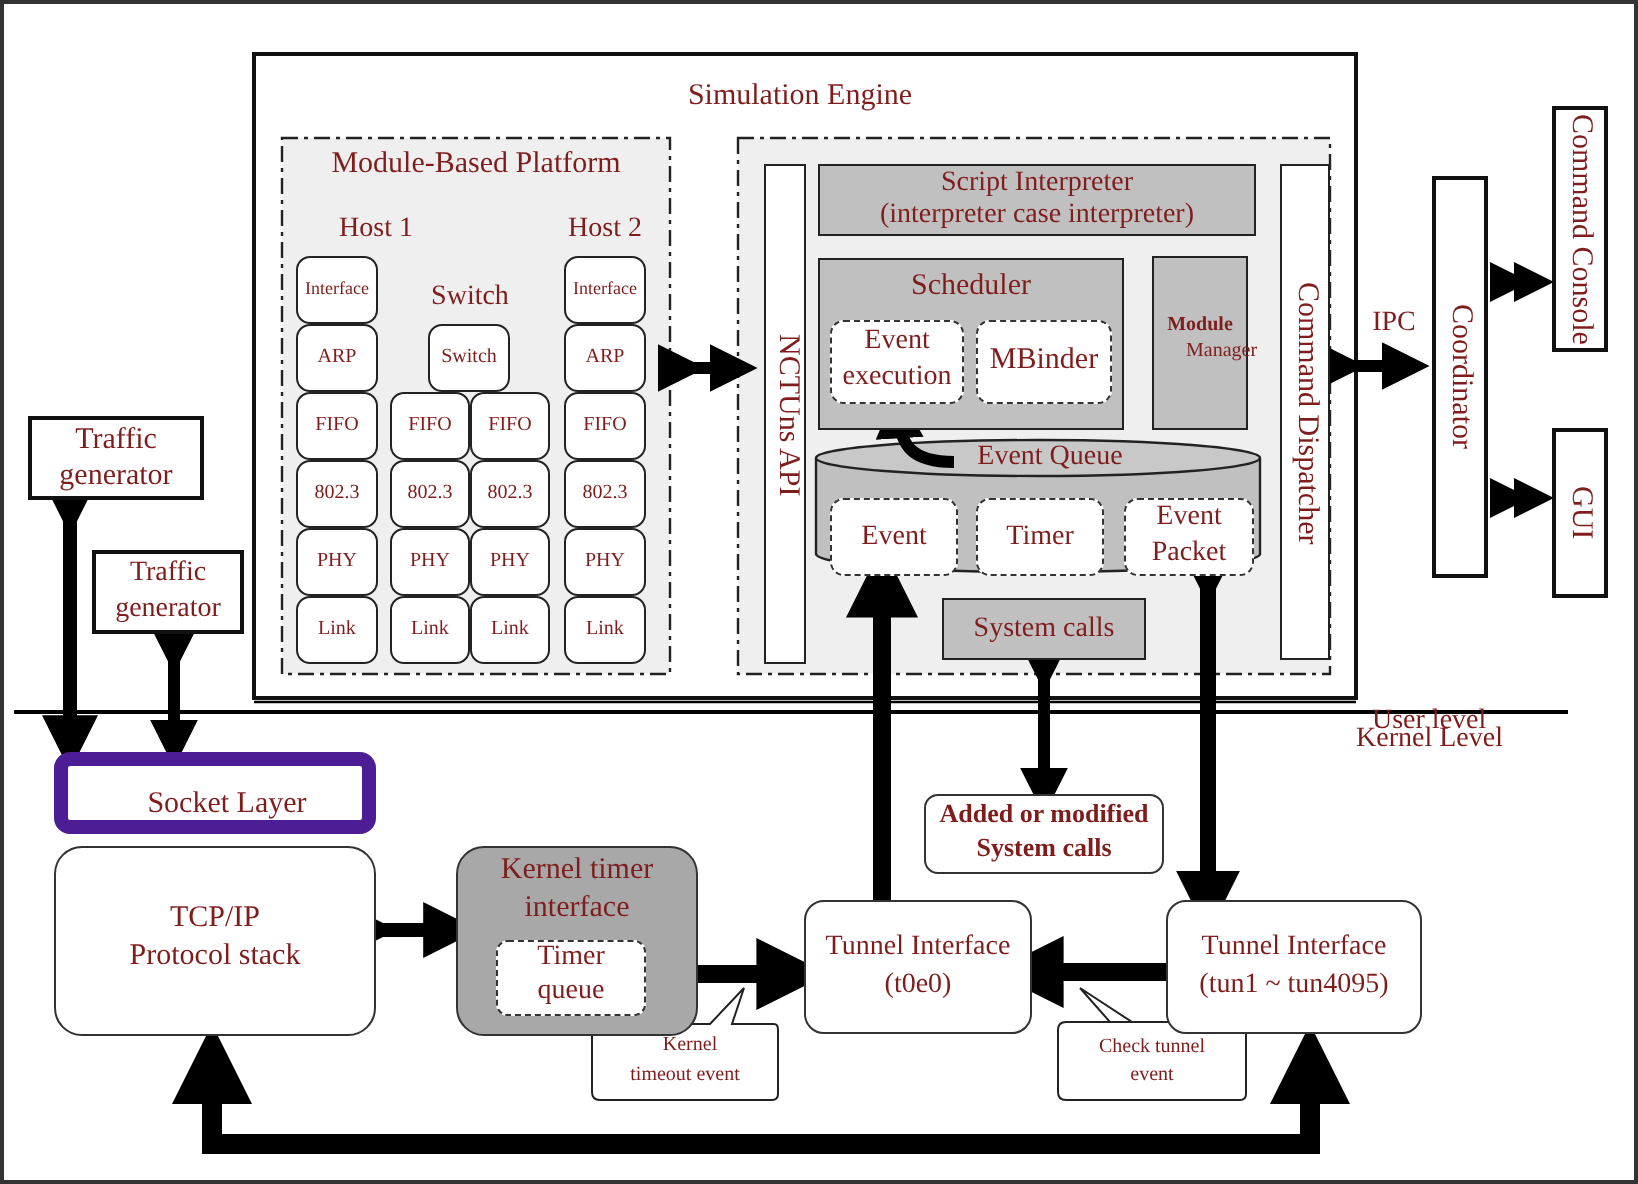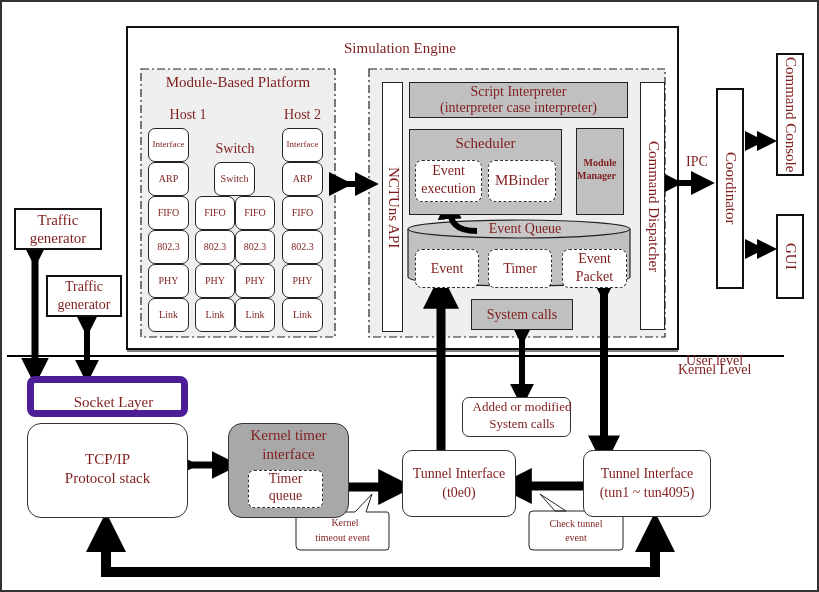--- a/index.html
+++ b/index.html
@@ -101,21 +101,21 @@
     <div class="t" style="left:0;top:2px;width:65px;font-size:14px;">Event</div>
     <div class="t" style="left:0;top:20px;width:65px;font-size:14px;">execution</div>
   </div>
   <div class="box" style="left:78px;top:30px;width:68px;height:42px;border:1px dashed #333;border-radius:7px;background:#fff;">
     <div class="t" style="left:0;top:11px;width:66px;font-size:15px;">MBinder</div>
   </div>
 </div>
 
 <div class="box" style="left:576px;top:128px;width:48px;height:87px;border:1px solid #222;background:#c0c0c0;">
   <div class="t" style="left:0;top:28px;width:46px;font-size:10px;font-weight:bold;">Module</div>
-  <div class="t" style="left:0;top:41px;width:31px;font-size:10px;font-weight:bold;">Manager</div>
+  <div class="t" style="left:16px;top:41px;width:31px;font-size:10px;font-weight:normal;">Manager</div>
 </div>
 
 <div class="t" style="left:480px;top:221px;width:90px;font-size:14px;">Event Queue</div>
 <div class="box" style="left:415px;top:249px;width:64px;height:39px;border:1px dashed #333;border-radius:7px;background:#fff;">
   <div class="t" style="left:0;top:11px;width:62px;font-size:14px;">Event</div>
 </div>
 <div class="box" style="left:488px;top:249px;width:64px;height:39px;border:1px dashed #333;border-radius:7px;background:#fff;">
   <div class="t" style="left:0;top:11px;width:62px;font-size:14px;">Timer</div>
 </div>
 <div class="box" style="left:562px;top:249px;width:65px;height:39px;border:1px dashed #333;border-radius:7px;background:#fff;">
@@ -171,21 +171,21 @@
   <div class="t" style="left:0;top:22px;width:119px;font-size:15px;">interface</div>
   <div class="box" style="left:19px;top:46px;width:75px;height:38px;border:1px dashed #333;border-radius:6px;background:#fff;">
     <div class="t" style="left:0;top:0;width:73px;font-size:14px;">Timer</div>
     <div class="t" style="left:0;top:17px;width:73px;font-size:14px;">queue</div>
   </div>
 </div>
 
 <div class="t" style="left:296px;top:517px;width:98px;font-size:10px;">Kernel</div>
 <div class="t" style="left:296px;top:532px;width:93px;font-size:10px;">timeout event</div>
 
-<div class="box" style="left:462px;top:397px;width:109px;height:40px;border:1px solid #333;border-radius:7px;background:#fff;">
+<div class="box" style="left:462px;top:397px;width:120px;height:40px;border:1px solid #333;border-radius:7px;background:#fff;font-weight:bold;">
   <div class="t" style="left:0;top:2px;width:118px;font-size:13px;">Added or modified</div>
   <div class="t" style="left:0;top:19px;width:118px;font-size:13px;">System calls</div>
 </div>
 
 <div class="box" style="left:402px;top:450px;width:114px;height:67px;border:1px solid #333;border-radius:10px;background:#fff;">
   <div class="t" style="left:0;top:15px;width:112px;font-size:14px;">Tunnel Interface</div>
   <div class="t" style="left:0;top:34px;width:112px;font-size:14px;">(t0e0)</div>
 </div>
 
 <div class="box" style="left:583px;top:450px;width:128px;height:67px;border:1px solid #333;border-radius:10px;background:#fff;">

